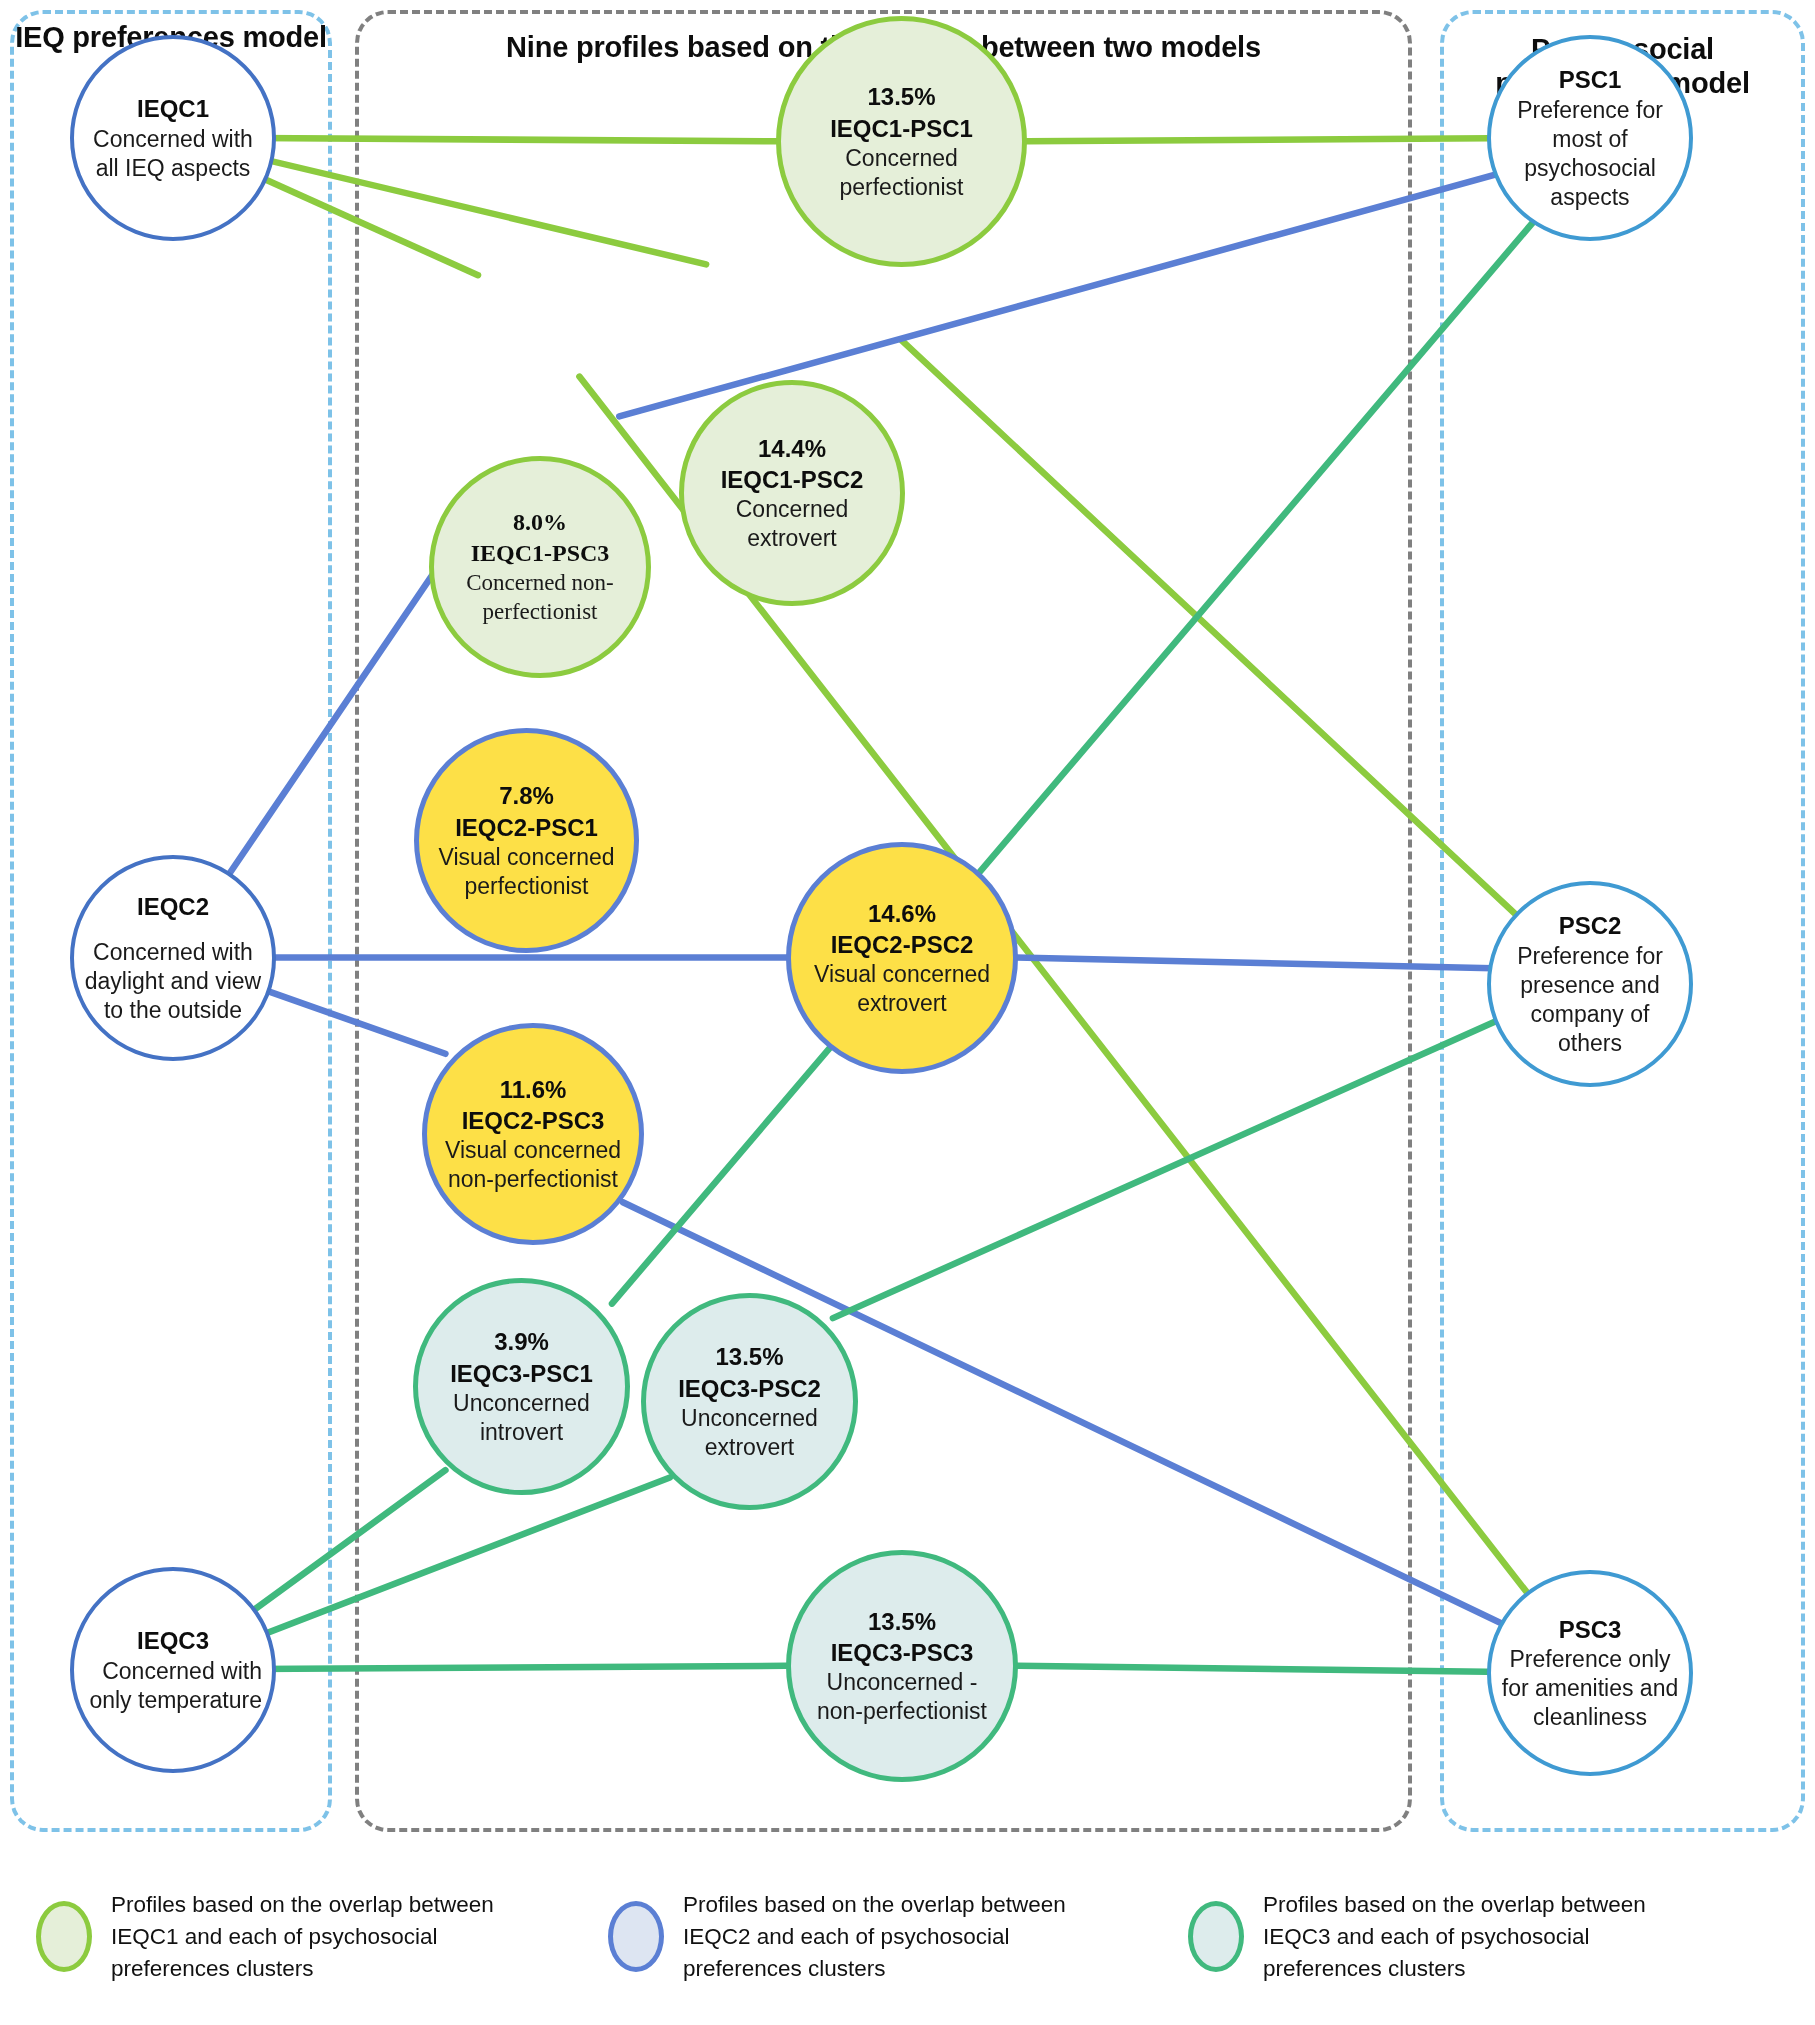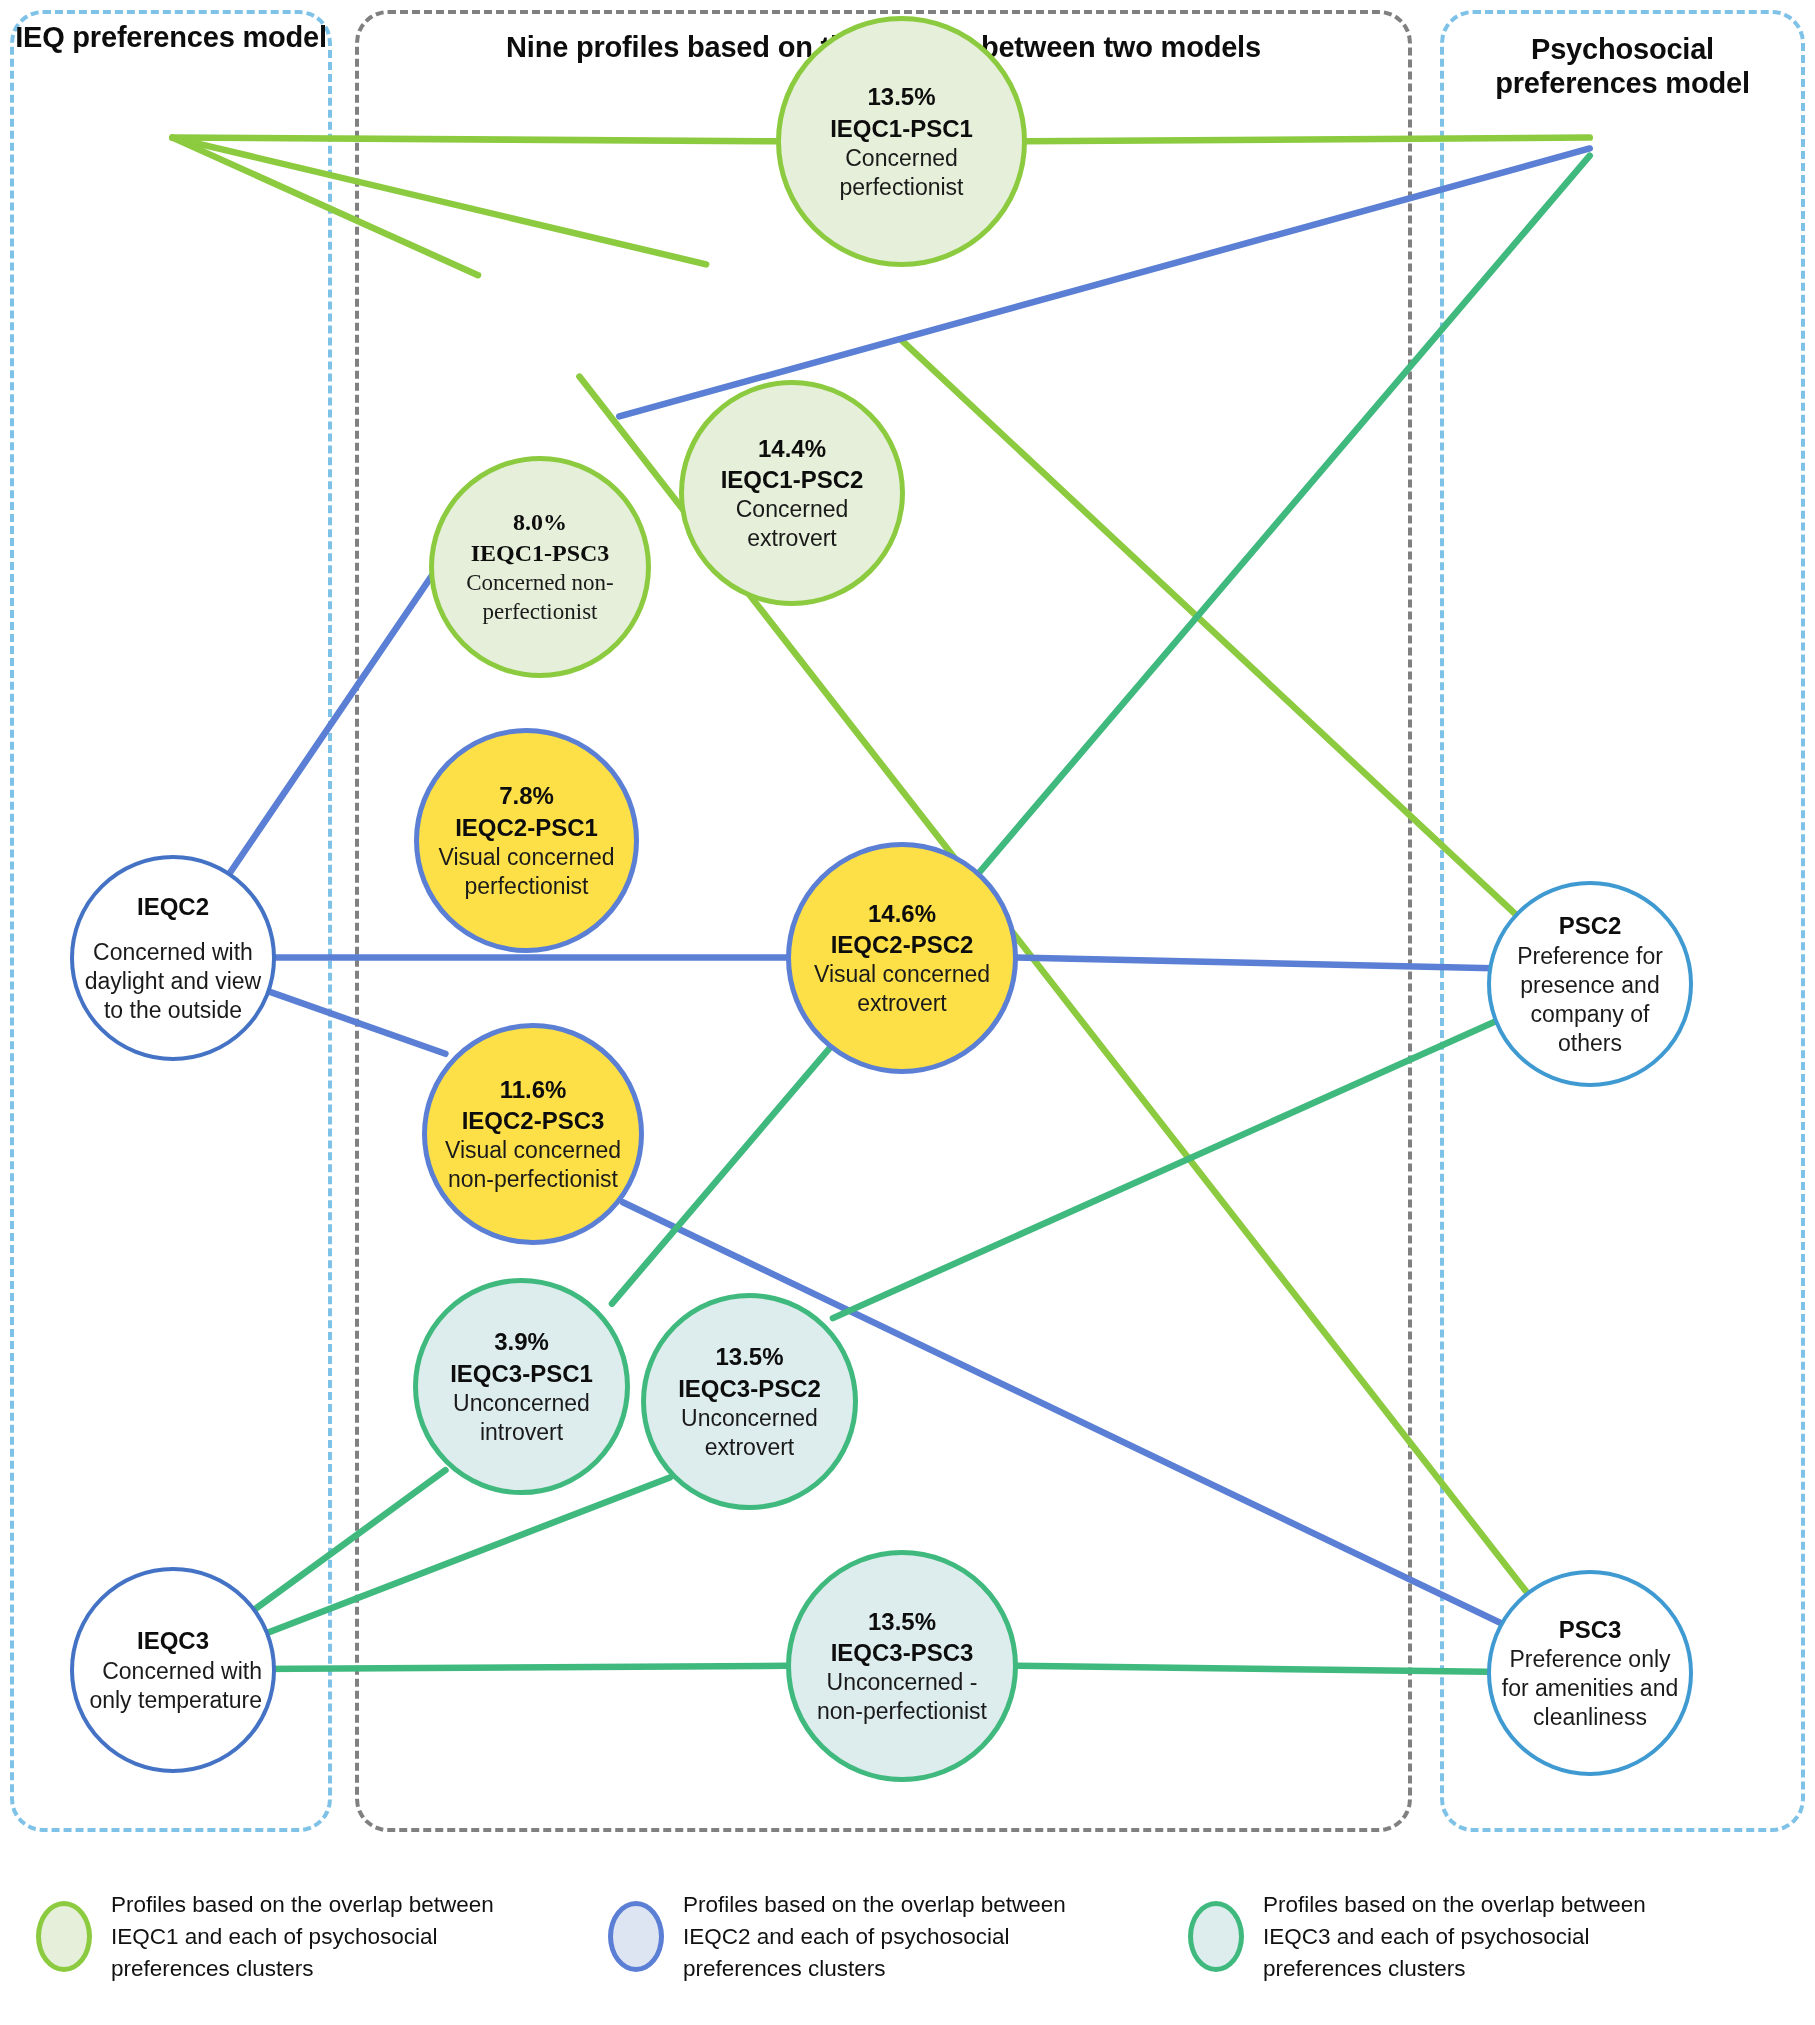--- a/index.html
+++ b/index.html
@@ -168,31 +168,39 @@
       <path d="M845,1800 L2195,215" stroke="#40b97e"></path>
 
       <path d="M238,2305 L925,2040" stroke="#40b97e"></path>
       <path d="M1150,1820 L2195,1352" stroke="#40b97e"></path>
 
       <path d="M238,2305 L1085,2300" stroke="#40b97e"></path>
       <path d="M1405,2300 L2195,2310" stroke="#40b97e"></path>
     </g>
   </svg>
 
+  <div class="node outer" style="left:70px; top:35px; width:206px; height:206px;">
+    <div class="code">IEQC1</div>
+    <div class="desc">Concerned with all IEQ aspects</div>
+  </div>
 
   <div class="node outer" style="left:70px; top:855px; width:206px; height:206px;gap:16px;">
     <div class="code">IEQC2</div>
     <div class="desc">Concerned with daylight and view to the outside</div>
   </div>
 
   <div class="node outer" style="left:70px; top:1567px; width:206px; height:206px;text-align:right;">
     <div class="code">IEQC3</div>
     <div class="desc">Concerned with only temperature</div>
   </div>
 
+  <div class="node outer psc" style="left:1487px; top:35px; width:206px; height:206px;">
+    <div class="code">PSC1</div>
+    <div class="desc">Preference for most of psychosocial aspects</div>
+  </div>
 
   <div class="node outer psc" style="left:1487px; top:881px; width:206px; height:206px;">
     <div class="code">PSC2</div>
     <div class="desc">Preference for presence and company of others</div>
   </div>
 
   <div class="node outer psc" style="left:1487px; top:1570px; width:206px; height:206px;">
     <div class="code">PSC3</div>
     <div class="desc">Preference only for amenities and cleanliness</div>
   </div>

